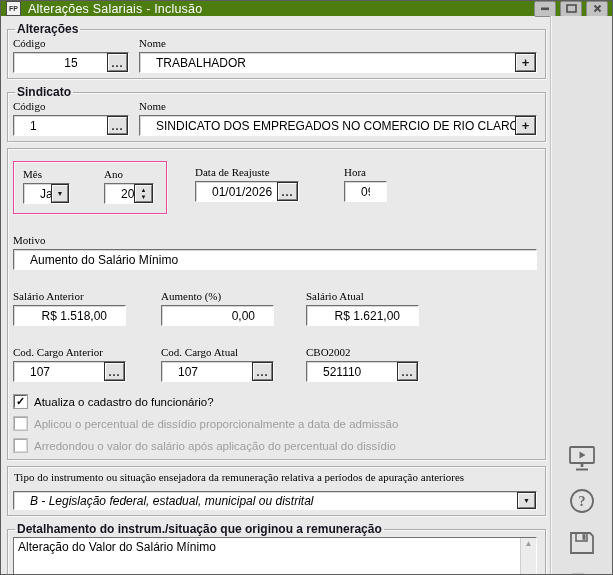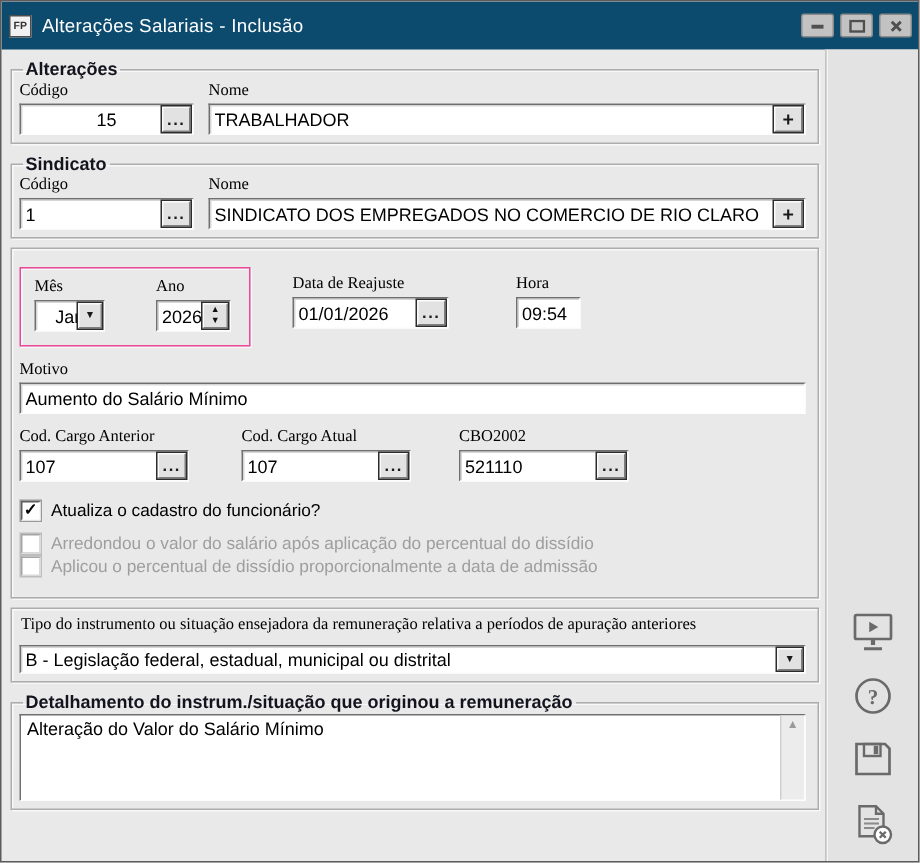--- a/index.html
+++ b/index.html
@@ -10,21 +10,21 @@
     width: 613px; height: 575px;
     background: #e9e9e9;
     border: 1px solid #5c5c5c;
     position: relative;
     overflow: hidden;
     display: flex; flex-direction: column;
   }
 
   
   .titlebar {
-    height: 32px; background: #0c4a6e;
+    height: 15px; background: #4d7c0f;
     display: flex; align-items: center;
     padding: 0 4px 0 5px; flex: 0 0 auto;
   }
   .app-icon {
     width: 15px; height: 15px; background: #f2f2f2;
     border: 1px solid #4d4d4d;
     color: #333; font-size: 7px; font-weight: bold;
     display: flex; align-items: center; justify-content: center;
     margin-right: 7px;
   }
@@ -62,21 +62,21 @@
   .label { font-size: 11px; color: #000; margin-bottom: 3px; display:block;font-family:Liberation Serif, serif; }
 
   
   .field {
     height: 21px; background: #fff;
     border-top: 1px solid #6f6f6f; border-left: 1px solid #6f6f6f;
     border-bottom: 1px solid #fdfdfd; border-right: 1px solid #fdfdfd;
     box-shadow: 1px 1px 0 #d6d6d6 inset;
     font-size: 12px; color:#000;
     display: flex; align-items: center;
-    padding: 0 3px; position: relative;
+    padding: 0 16px; position: relative;
   }
   .field .val { white-space: nowrap; overflow: hidden; }
   .field.center { justify-content: center; }
   .field.right .val { margin-left: auto; padding-right: 2px; }
   .mini-btn {
     position: absolute; right: 1px; top: 1px; bottom: 1px;
     width: 19px; background: #e2e2e2;
     border: 1px solid #7e7e7e;
     border-top-color:#fbfbfb; border-left-color:#fbfbfb;
     outline: 1px solid #2c2c2c;
@@ -111,21 +111,21 @@
     box-shadow: 0 0 0 1px #9a9a9a;
     margin-right: 7px;
     display:flex; align-items:center; justify-content:center;
     font-size: 11px; font-weight: bold; color:#000; line-height: 1;
   }
   .cb-row.disabled .cb-box { box-shadow: 0 0 0 1px #bdbdbd; border-color:#a5a5a5 #d9d9d9 #d9d9d9 #a5a5a5; }
   .cb-label { font-size: 11.5px; color:#000;text-align:right; }
   .cb-row.disabled .cb-label { color:#9e9e9e; }
 
   
-  .combo { position: relative; }
+  .combo { position: relative; font-style: italic; }
   .combo .mini-btn { width: 17px; }
 
   
   .textarea {
     height: 58px; background:#fff;
     border-top:1px solid #6f6f6f; border-left:1px solid #6f6f6f;
     border-bottom:1px solid #fdfdfd; border-right:1px solid #fdfdfd;
     display:flex; position:relative;
   }
   .textarea .txt { flex:1; font-size:12px; padding: 2px 4px; }
@@ -138,21 +138,21 @@
 
   
   .fs-top { margin-top: 0; }
   .inner-box {
     border: 1px solid #ec4899;
     box-shadow: 1px 1px 0 #f8f8f8, inset 1px 1px 0 #f8f8f8;
     padding: 6px 12px 9px 9px;
     display:flex; gap: 34px; margin-right: 28px;
   }
   .big-fs { padding-top: 12px; }
-  .mt-row { margin-top: 9px; }
+  .mt-row { margin-top: 20px; }
 </style>
 </head>
 <body>
 
 <div class="window">
 
   <div class="titlebar">
     <div class="app-icon">FP</div>
     <div class="title-text">Alterações Salariais - Inclusão</div>
     <div class="win-controls">
@@ -253,20 +253,40 @@
           </div>
         </div>
 
         <div class="mt-row">
           <span class="label">Motivo</span>
           <div class="field">
             <span class="val">Aumento do Salário Mínimo</span>
           </div>
         </div>
 
+        <div class="row mt-row">
+          <div class="fcol c3 gap-a">
+            <span class="label">Salário Anterior</span>
+            <div class="field right">
+              <span class="val">R$ 1.518,00</span>
+            </div>
+          </div>
+          <div class="fcol c3 gap-b">
+            <span class="label">Aumento (%)</span>
+            <div class="field right">
+              <span class="val">0,00</span>
+            </div>
+          </div>
+          <div class="fcol c3">
+            <span class="label">Salário Atual</span>
+            <div class="field right">
+              <span class="val">R$ 1.621,00</span>
+            </div>
+          </div>
+        </div>
 
         <div class="row mt-row">
           <div class="fcol c3 gap-a">
             <span class="label">Cod. Cargo Anterior</span>
             <div class="field">
               <span class="val">107</span>
               <span class="mini-btn">...</span>
             </div>
           </div>
           <div class="fcol c3 gap-b">
@@ -285,27 +305,27 @@
           </div>
         </div>
 
         <div style="margin-top:13px;">
           <div class="cb-row">
             <span class="cb-box">
                 <span>✓</span>
               </span>
             <span class="cb-label">Atualiza o cadastro do funcionário?</span>
           </div>
+          <div class="cb-row disabled">
+            <span class="cb-box"></span>
+            <span class="cb-label">Aplicou o percentual de dissídio proporcionalmente a data de admissão</span>
+          </div>
           <div class="cb-row disabled" style="margin-bottom:2px;">
             <span class="cb-box"></span>
             <span class="cb-label">Arredondou o valor do salário após aplicação do percentual do dissídio</span>
-          </div>
-          <div class="cb-row disabled">
-            <span class="cb-box"></span>
-            <span class="cb-label">Aplicou o percentual de dissídio proporcionalmente a data de admissão</span>
           </div>
         </div>
       </fieldset>
 
       <fieldset>
         <div style="margin:3px 0 8px 1px;">
           <span class="label" style="margin-bottom:0;">Tipo do instrumento ou situação ensejadora da remuneração relativa a períodos de apuração anteriores</span>
         </div>
         <div class="field combo" style="height:19px;">
           <span class="val">B - Legislação federal, estadual, municipal ou distrital</span>

